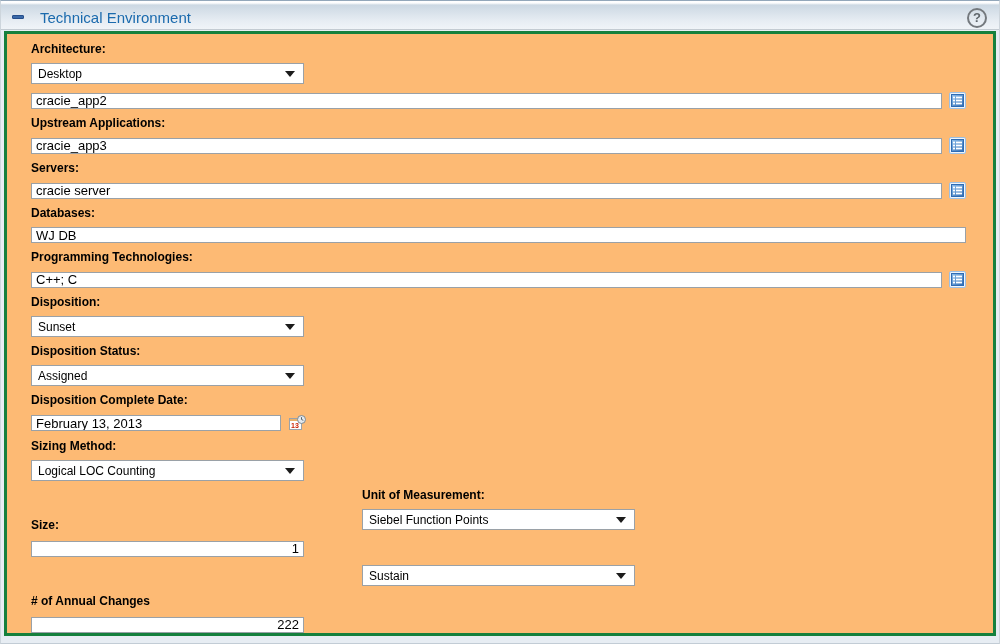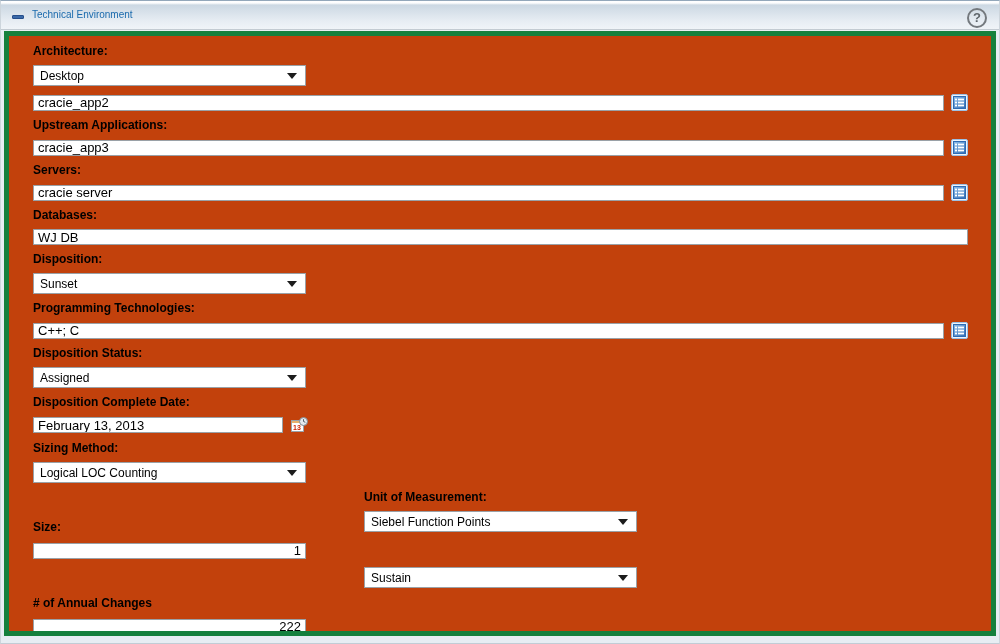--- a/index.html
+++ b/index.html
@@ -26,34 +26,34 @@
   }
   .collapse-btn {
     position: absolute; left: 11px; top: 14px;
     width: 13px; height: 6px; cursor: pointer;
   }
   .minusbar {
     display:block; width: 12px; height: 4px;
     background: #3a69a8; border: 1px solid #274f8c; border-radius: 1px;
   }
   .hdr-title {
-    position: absolute; left: 31px; top: 8px;
-    font-size: 10px; color: #1a6aad;
+    position: absolute; left: 39px; top: 8px;
+    font-size: 15px; color: #1a6aad;
   }
   .help-icon {
     position: absolute; right: 12px; top: 7px;
     width: 20px; height: 20px; border-radius: 50%;
     border: 2px solid #74797e; color: #5f666c;
     font-size: 13px; font-weight: bold; text-align: center; line-height: 16px;
     cursor: pointer; background: transparent;
   }
   
   .panel {
     position: absolute; left: 3px; right: 3px; top: 30px; bottom: 7px;
-    background: #c2410c; border: 5px solid #15803d;
+    background: #fdba74; border: 3px solid #15803d;
     padding: 9px 0 0 24px;
     overflow: hidden;
   }
   .grp { margin-bottom: 8px; }
   .lbl {
     display: block;
     font-size: 12px; font-weight: bold; color: #000000;
     line-height: 13px; margin-bottom: 7px;
   }
   .inprow { display: flex; align-items: center; }
@@ -177,43 +177,43 @@
     </div>
 
     <div class="grp">
       <label class="lbl">Databases:</label>
       <div class="inprow">
         <input class="txt w-full" type="text" value="WJ DB" style="">
       </div>
     </div>
 
     <div class="grp">
+      <label class="lbl">Programming Technologies:</label>
+      <div class="inprow">
+        <input class="txt w-wide" type="text" value="C++; C" style="">
+        <span class="sidicon">
+          <svg width="17" height="17" viewBox="0 0 17 17">
+            <rect x="0.5" y="0.5" width="16" height="16" rx="1.5" fill="#eef5fc" stroke="#9dc0e4"></rect>
+            <rect x="2.5" y="2.5" width="12" height="12" fill="url(#vhgrad)" stroke="#2f6cb4"></rect>
+            <rect x="4" y="4.6" width="2" height="1.8" fill="#fff"></rect>
+              <rect x="7" y="4.6" width="6" height="1.8" fill="#fff"></rect>
+            <rect x="4" y="7.6" width="2" height="1.8" fill="#fff"></rect>
+              <rect x="7" y="7.6" width="6" height="1.8" fill="#fff"></rect>
+            <rect x="4" y="10.6" width="2" height="1.8" fill="#fff"></rect>
+              <rect x="7" y="10.6" width="6" height="1.8" fill="#fff"></rect>
+          </svg>
+        </span>
+      </div>
+    </div>
+
+    <div class="grp">
       <label class="lbl">Disposition:</label>
       <div class="combo">
         <span class="combo-val">Sunset</span>
         <span class="combo-arrow"></span>
-      </div>
-    </div>
-
-    <div class="grp">
-      <label class="lbl">Programming Technologies:</label>
-      <div class="inprow">
-        <input class="txt w-wide" type="text" value="C++; C" style="">
-        <span class="sidicon">
-          <svg width="17" height="17" viewBox="0 0 17 17">
-            <rect x="0.5" y="0.5" width="16" height="16" rx="1.5" fill="#eef5fc" stroke="#9dc0e4"></rect>
-            <rect x="2.5" y="2.5" width="12" height="12" fill="url(#vhgrad)" stroke="#2f6cb4"></rect>
-            <rect x="4" y="4.6" width="2" height="1.8" fill="#fff"></rect>
-              <rect x="7" y="4.6" width="6" height="1.8" fill="#fff"></rect>
-            <rect x="4" y="7.6" width="2" height="1.8" fill="#fff"></rect>
-              <rect x="7" y="7.6" width="6" height="1.8" fill="#fff"></rect>
-            <rect x="4" y="10.6" width="2" height="1.8" fill="#fff"></rect>
-              <rect x="7" y="10.6" width="6" height="1.8" fill="#fff"></rect>
-          </svg>
-        </span>
       </div>
     </div>
 
     <div class="grp">
       <label class="lbl">Disposition Status:</label>
       <div class="combo">
         <span class="combo-val">Assigned</span>
         <span class="combo-arrow"></span>
       </div>
     </div>

